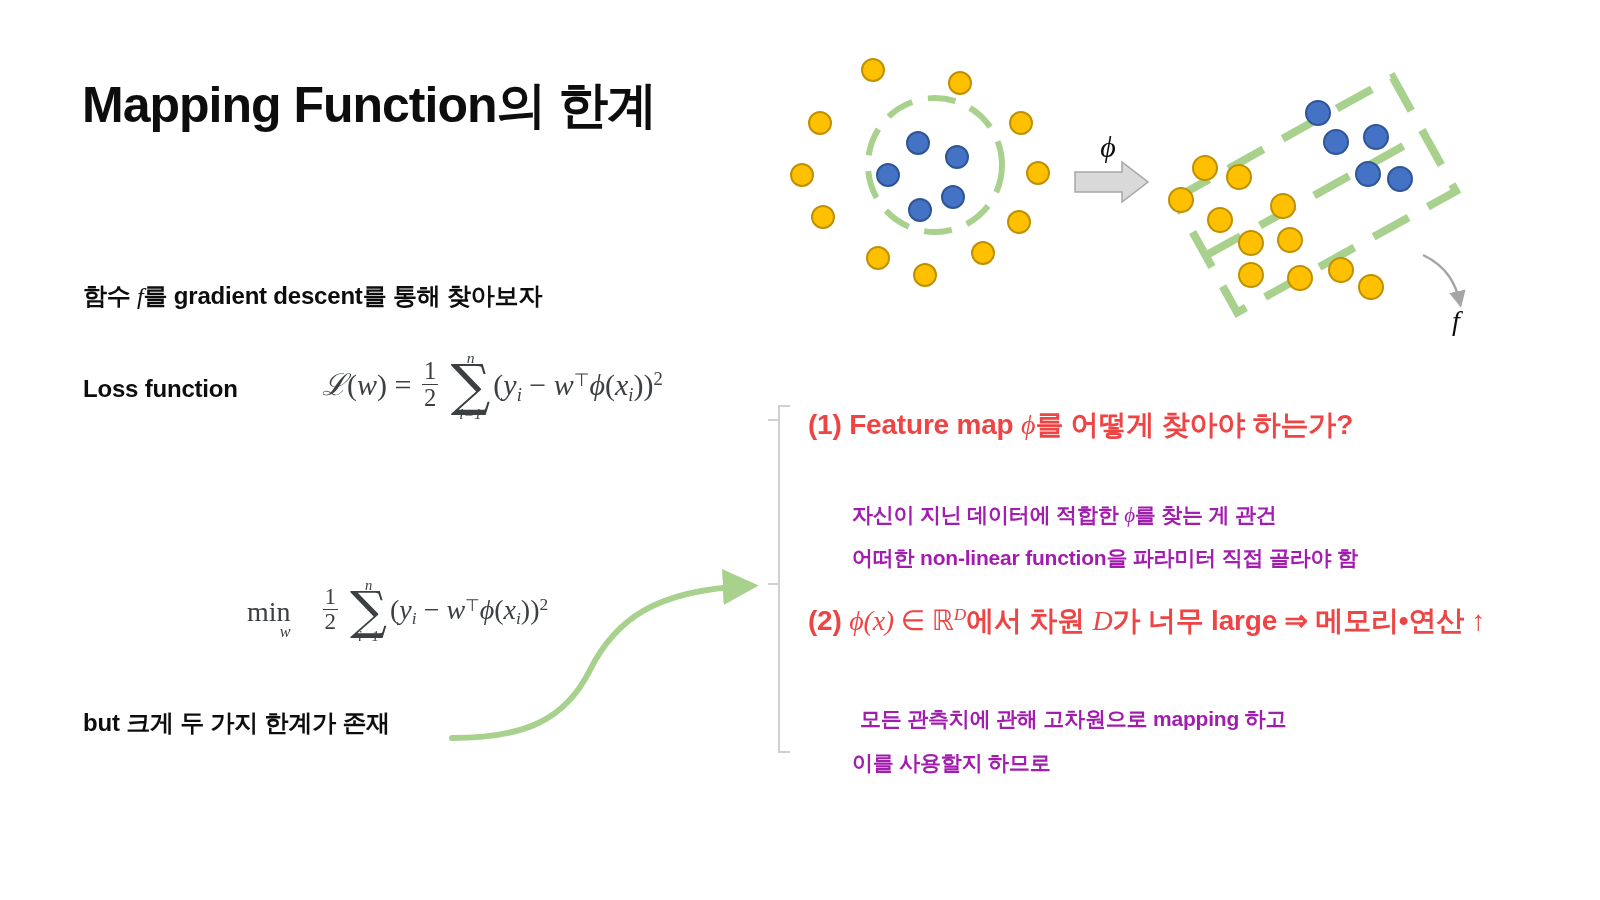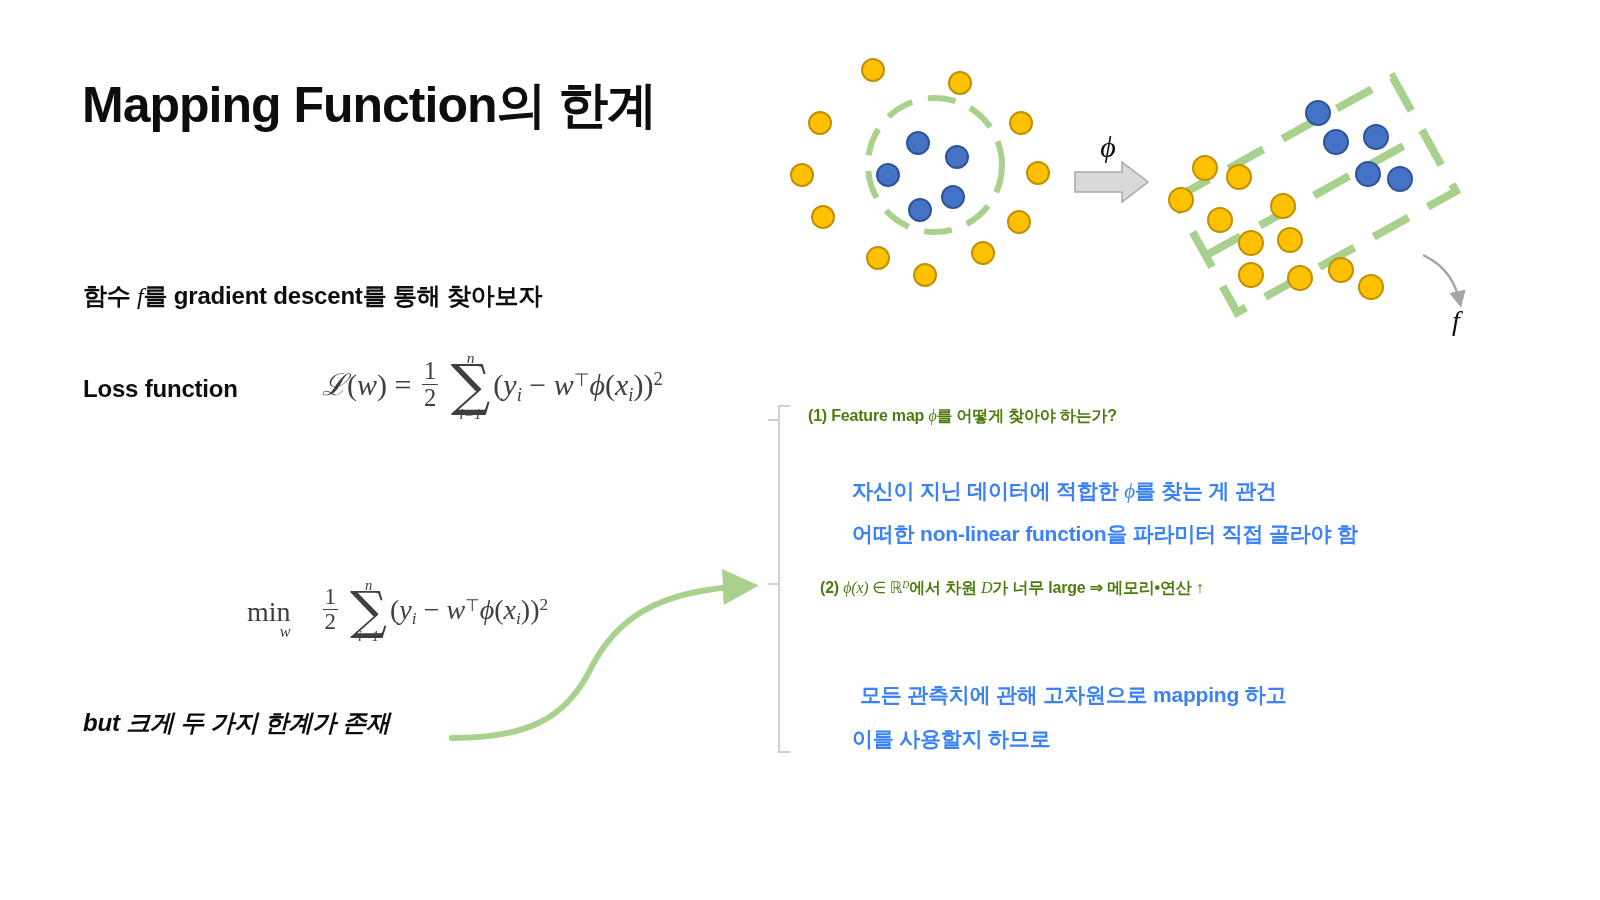--- a/index.html
+++ b/index.html
@@ -36,21 +36,21 @@
     position: absolute;
     font-size: 24px;
     font-weight: 700;
     color: #0d0d0d;
     white-space: nowrap;
     letter-spacing: -0.2px;
   }
   #line-subtitle { left: 83px; top: 280px; }
   #label-loss     { left: 83px; top: 375px; }
   #line-minimize  { left: 83px; top: 490px; }
-  #line-but       { left: 83px; top: 707px; font-style: italic; }
+  #line-but       { left: 83px; top: 707px; }
 
   .mi { font-family: "Liberation Serif", serif; font-style: italic; font-weight: 400; }
 
   
   .formula {
     position: absolute;
     font-family: "Liberation Serif", serif;
     color: #3c4043;
     white-space: nowrap;
   }
@@ -97,39 +97,40 @@
     vertical-align: -0.05em;
   }
   .minop .lim-bot {
     position: absolute; left: 0; right: 0; bottom: -0.88em;
     font-size: 0.58em; font-style: italic;
   }
 
   
   .rc-head {
     position: absolute;
-    font-size: 16px;
+    font-size: 28px;
     font-weight: 700;
-    color: #4d7c0f;
+    color: #ef4444;
     white-space: nowrap;
     letter-spacing: -0.2px;
     text-align: center;
   }
   .rc-sub {
     position: absolute;
     font-size: 21px;
     font-weight: 700;
-    color: #3b82f6;
+    color: #a21caf;
     white-space: nowrap;
     letter-spacing: -0.2px;
+    margin-top: 24px;
   }
   #item1-head { left: 808px; top: 406px; }
   #item1-l1   { left: 852px; top: 477px; }
   #item1-l2   { left: 852px; top: 520px; }
-  #item2-head { left: 808px; top: 578px; margin-left: 12px; }
+  #item2-head { left: 808px; top: 602px; }
   #item2-l1   { left: 860px; top: 681px; }
   #item2-l2   { left: 852px; top: 725px; }
 
   .mserif { font-family: "Liberation Serif", serif; font-style: italic; font-weight: 400; }
   .mserif-up { font-family: "Liberation Serif", serif; font-style: normal; font-weight: 400; }
 
   
   #bracket { position: absolute; left: 766px; top: 404px; }
 
   

